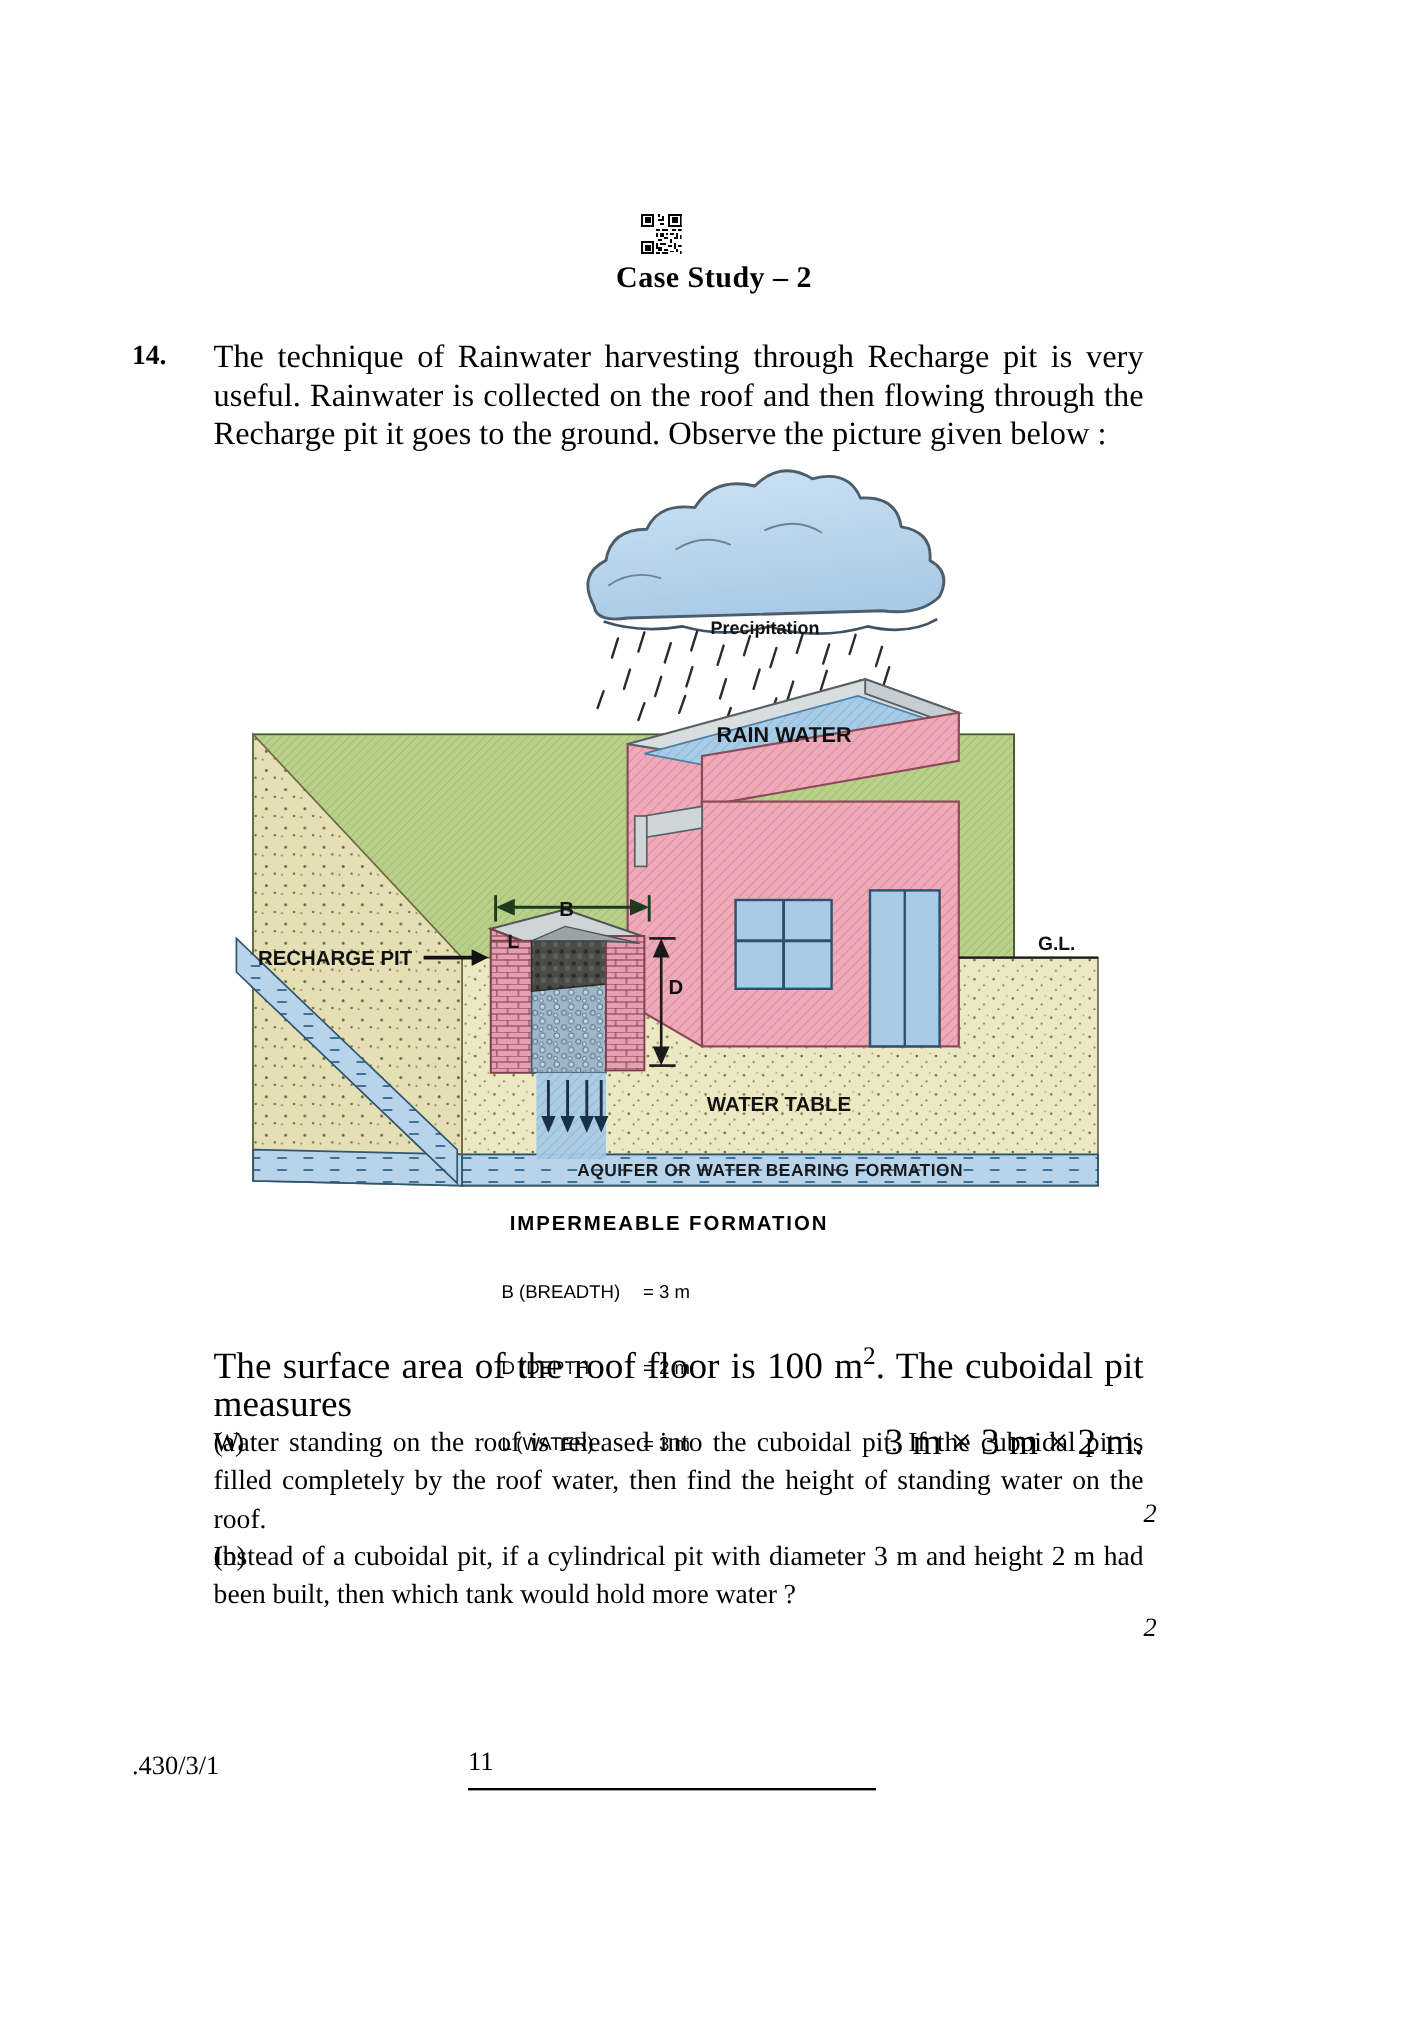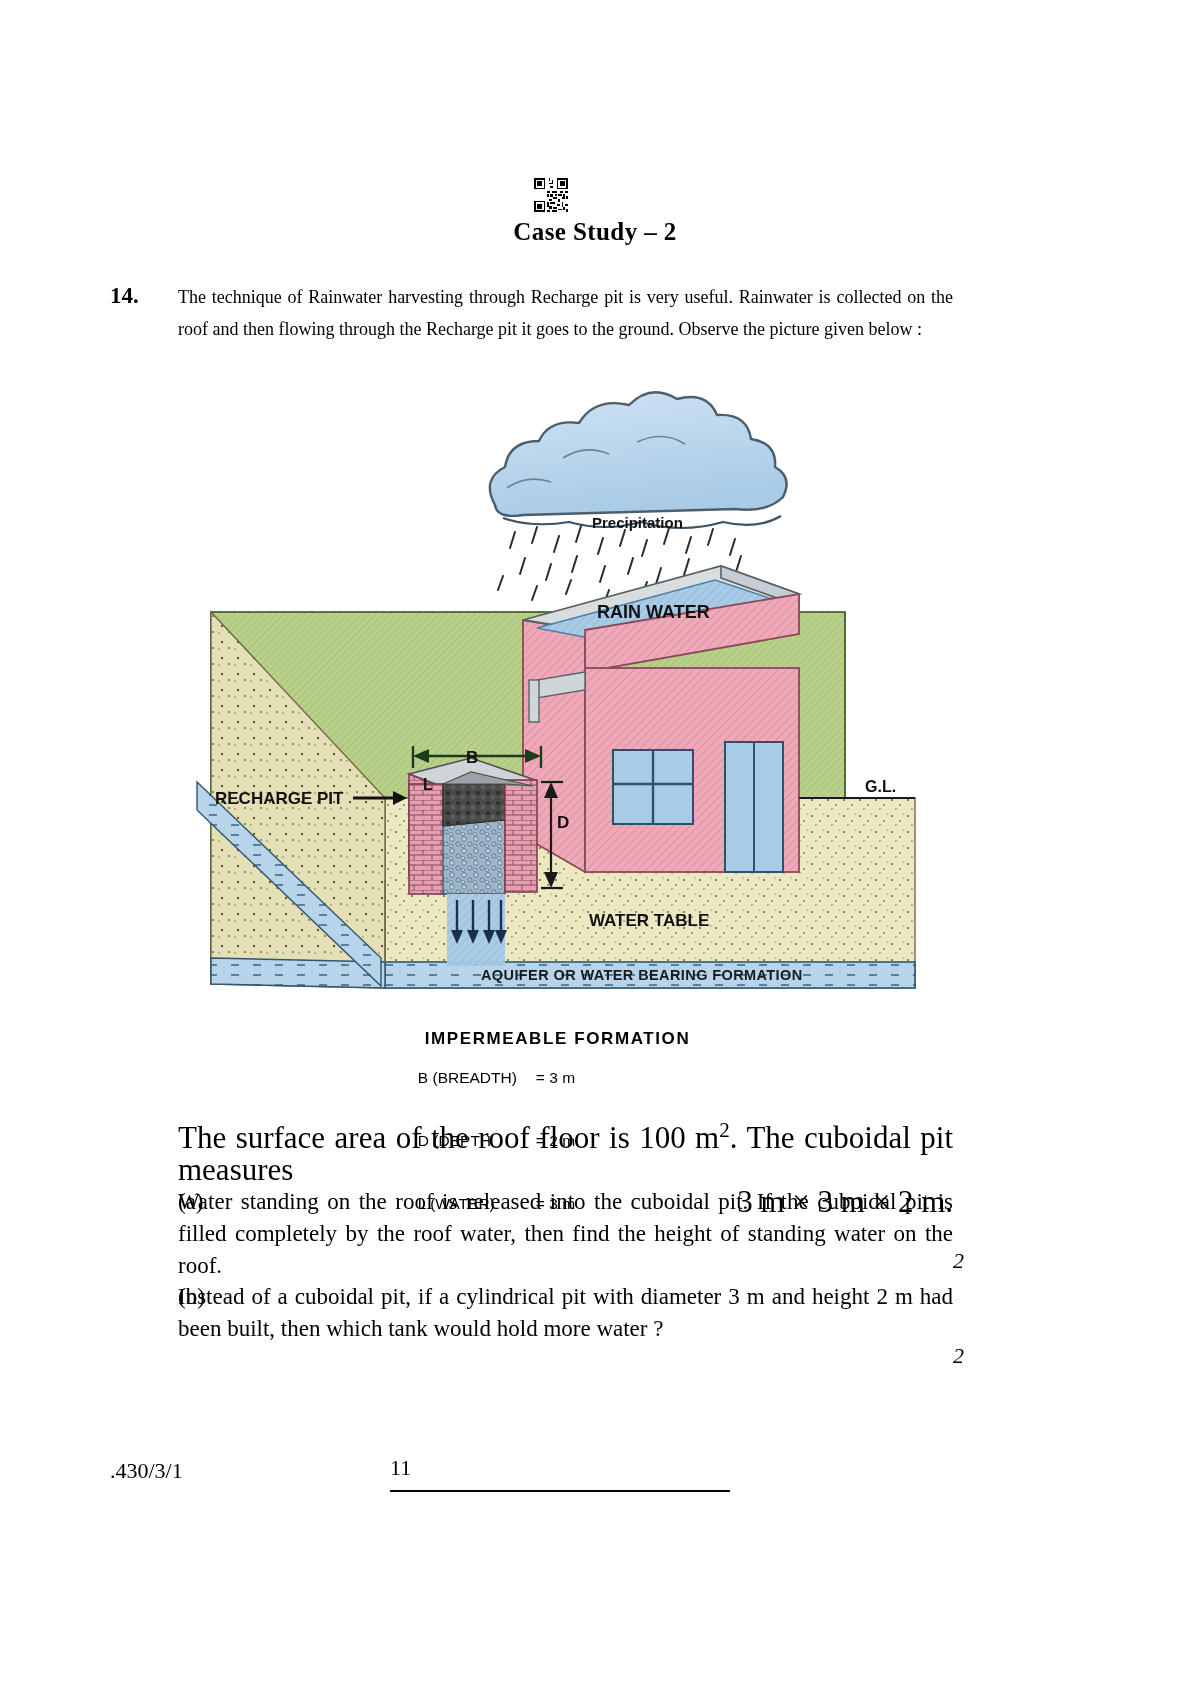--- a/index.html
+++ b/index.html
@@ -54,21 +54,21 @@
     top: 283px;
     font-weight: bold;
     font-size: 23px;
     font-family: Liberation Serif, serif;
   }
   .qbody {
     position: absolute;
     left: 178px;
     top: 281px;
     width: 775px;
-    font-size: 18px;
+    font-size: 27px;
     line-height: 32px;
     text-align: justify;
     text-justify: inter-word;
   }
 
   
   .figure {
     position: absolute;
     left: 185px;
     top: 380px;
@@ -80,21 +80,20 @@
   .fig-caption {
     position: absolute;
     left: 185px;
     top: 1010px;
     width: 745px;
     text-align: center;
     font-family: "Liberation Sans", sans-serif;
     font-weight: bold;
     font-size: 17px;
     letter-spacing: 1.6px;
-    margin-top: 19px;
   }
 
   
   .legend {
     position: absolute;
     left: 392px;
     top: 1046px;
     font-family: "Liberation Sans", sans-serif;
     font-size: 15.5px;
     line-height: 21px;

